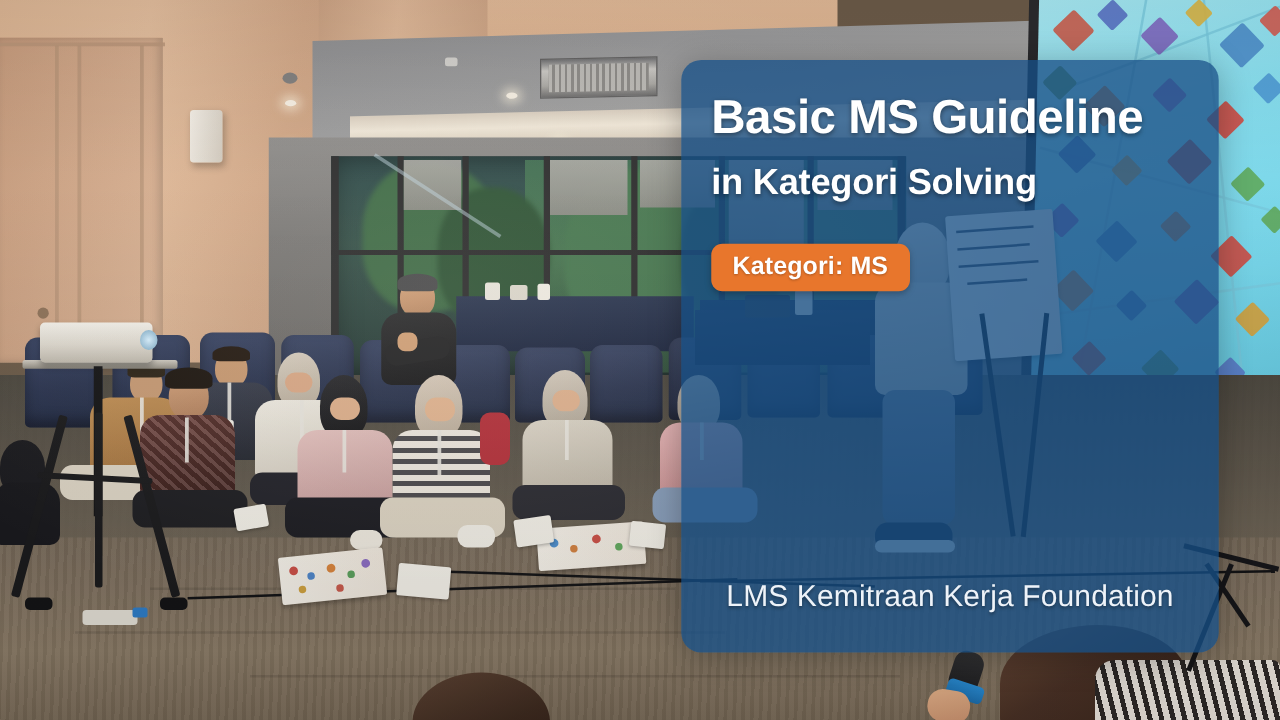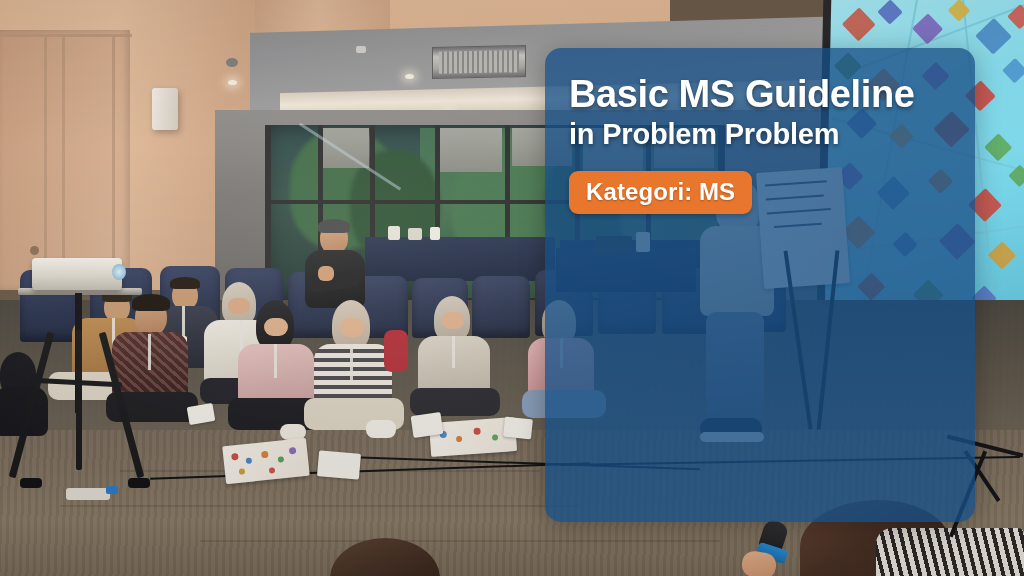--- a/index.html
+++ b/index.html
@@ -236,20 +236,21 @@
     position:absolute;
     left:545px; top:48px;
     width:430px; height:474px;
     border-radius:16px;
     background:rgba(21,79,136,0.76);
     box-shadow:0 4px 26px rgba(0,0,0,.28);
     backdrop-filter:saturate(.8);
     display:flex; flex-direction:column;
     box-sizing:border-box;
     padding:26px 24px 0 24px;
+    gap:12px;
   }
   .title-main{
     color:#ffffff;
     font-size:38px;
     font-weight:bold;
     line-height:1.06;
     letter-spacing:-0.4px;
     text-shadow:0 2px 4px rgba(0,0,0,.45);
     margin:0 0 4px 0;
     white-space:nowrap;
@@ -262,21 +263,21 @@
     letter-spacing:-0.2px;
     text-shadow:0 2px 4px rgba(0,0,0,.45);
     margin:0;
   }
   .badge-pill{
     display:inline-block;
     margin-top:19px;
     align-self:flex-start;
     background:#e8762c;
     color:#ffffff;
-    font-size:24px;
+    font-size:20px;
     font-weight:bold;
     padding:7px 17px 8px 17px;
     border-radius:9px;
     letter-spacing:0.1px;
     text-shadow:0 1px 2px rgba(0,0,0,.28);
     box-shadow:0 2px 5px rgba(0,0,0,.25);
   }
   .card-spacer{ flex:1 1 auto; }
   .footer-text{
     color:#eef3f9;
@@ -561,21 +562,22 @@
     <div class="stand-leg" style="left:946px;top:444px;width:78px;height:4px;transform:rotate(14deg);"></div>
 
     <div class="photo-grade"></div>
   </div>
 
   <div class="overlay-card">
 
     <h1 class="title-main">Basic MS Guideline</h1>
 
 
-    <h2 class="title-sub">in Problem Problem</h2>
+    <h2 class="title-sub">in Kategori Solving</h2>
 
     <span class="badge-pill">Kategori: MS</span>
 
     <div class="card-spacer"></div>
 
+    <div class="footer-text">LMS Kemitraan Kerja Foundation</div>
   </div>
 
 </div>
 
 </body></html>

